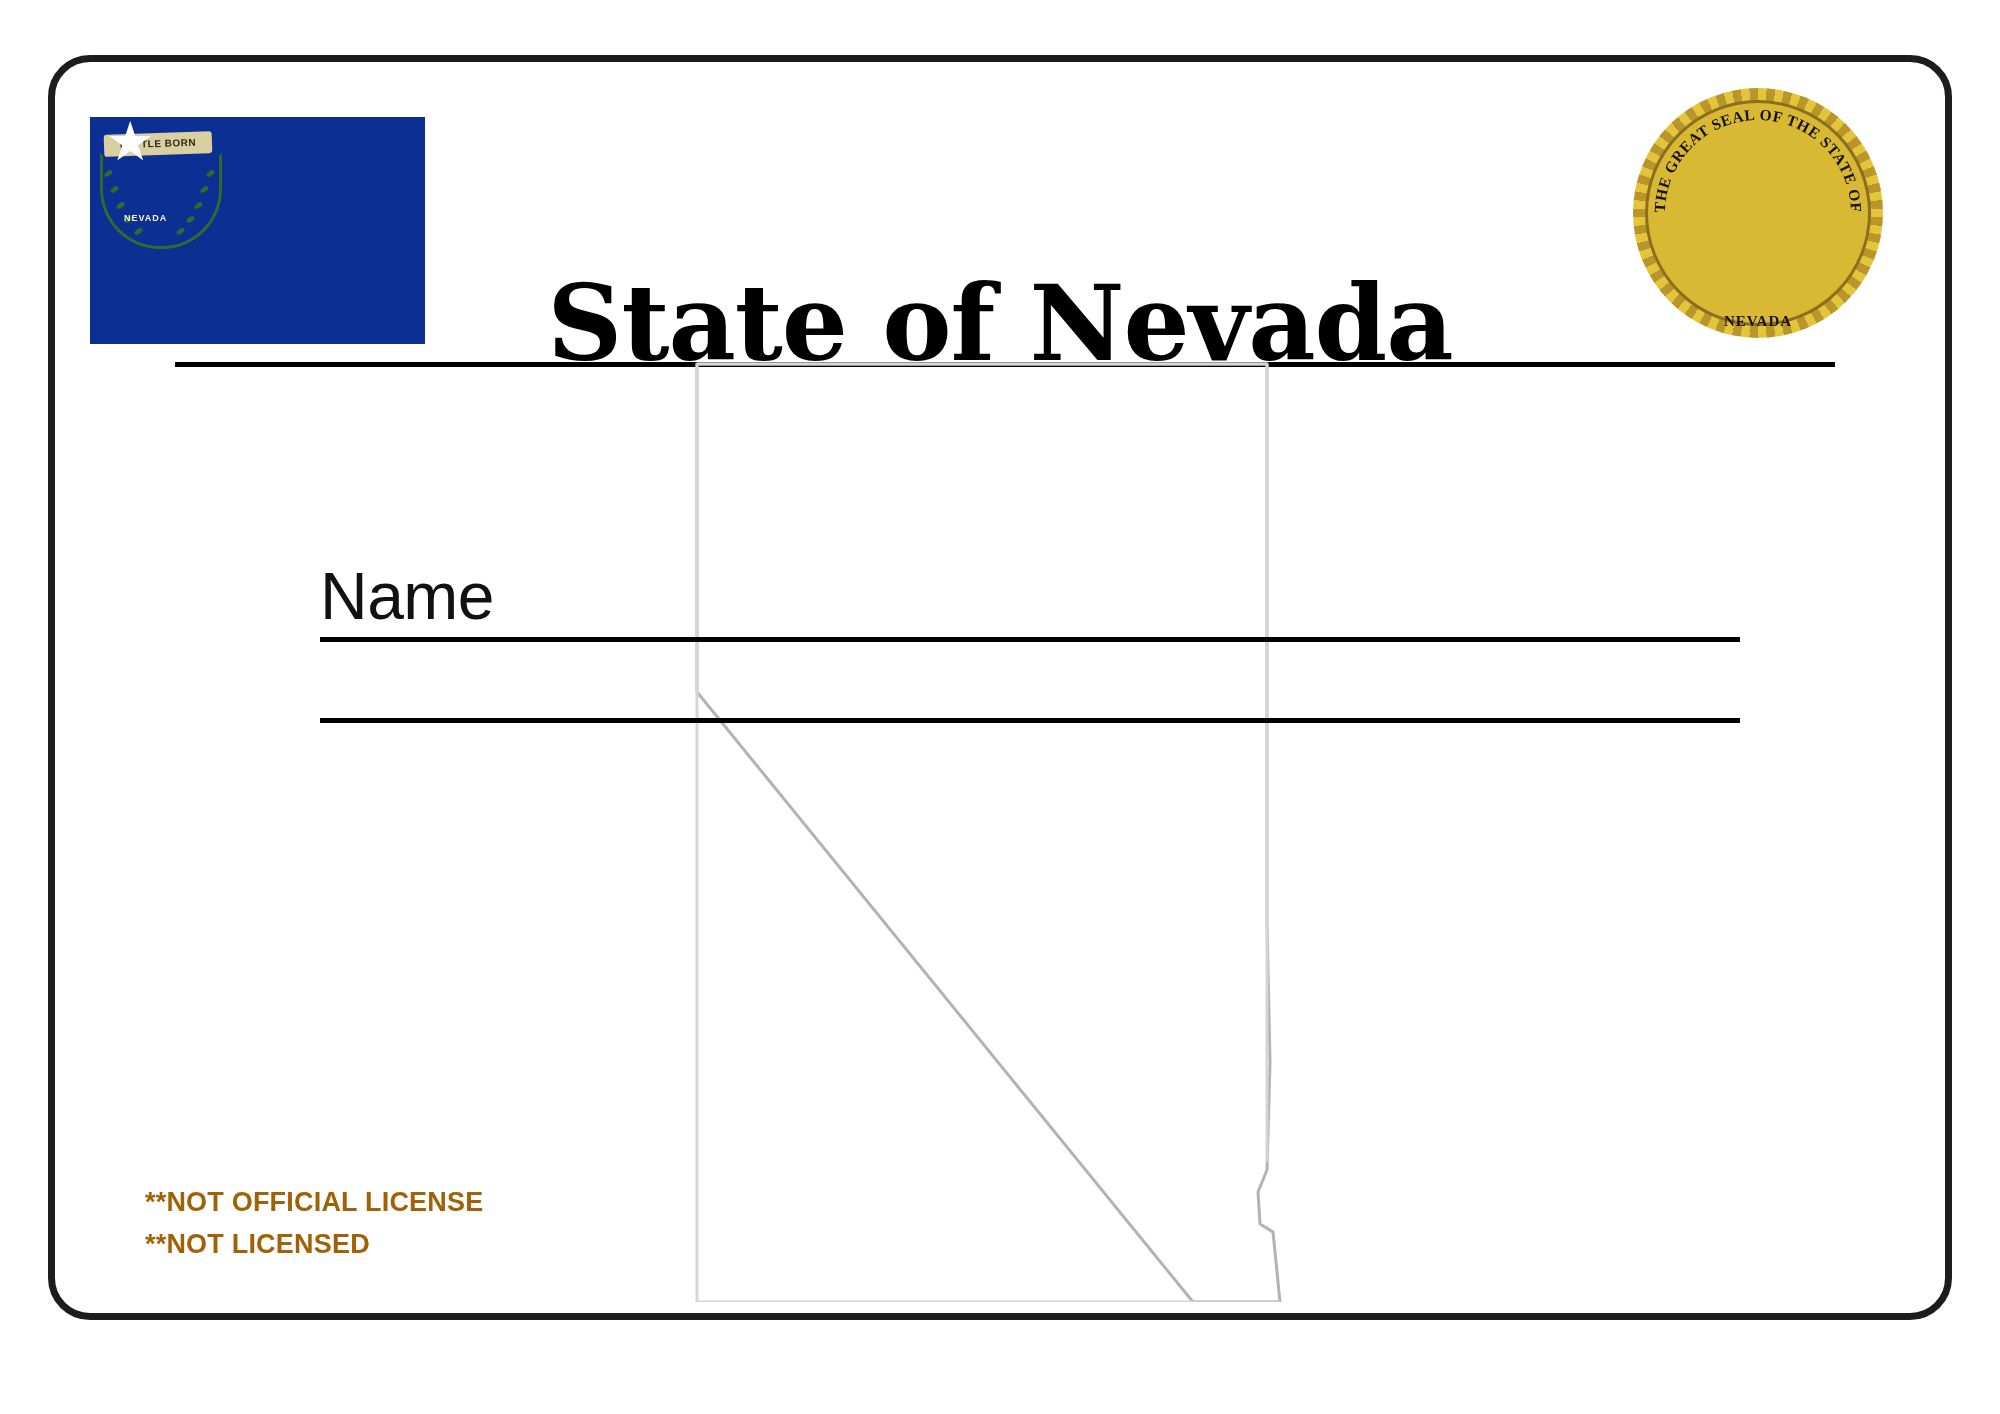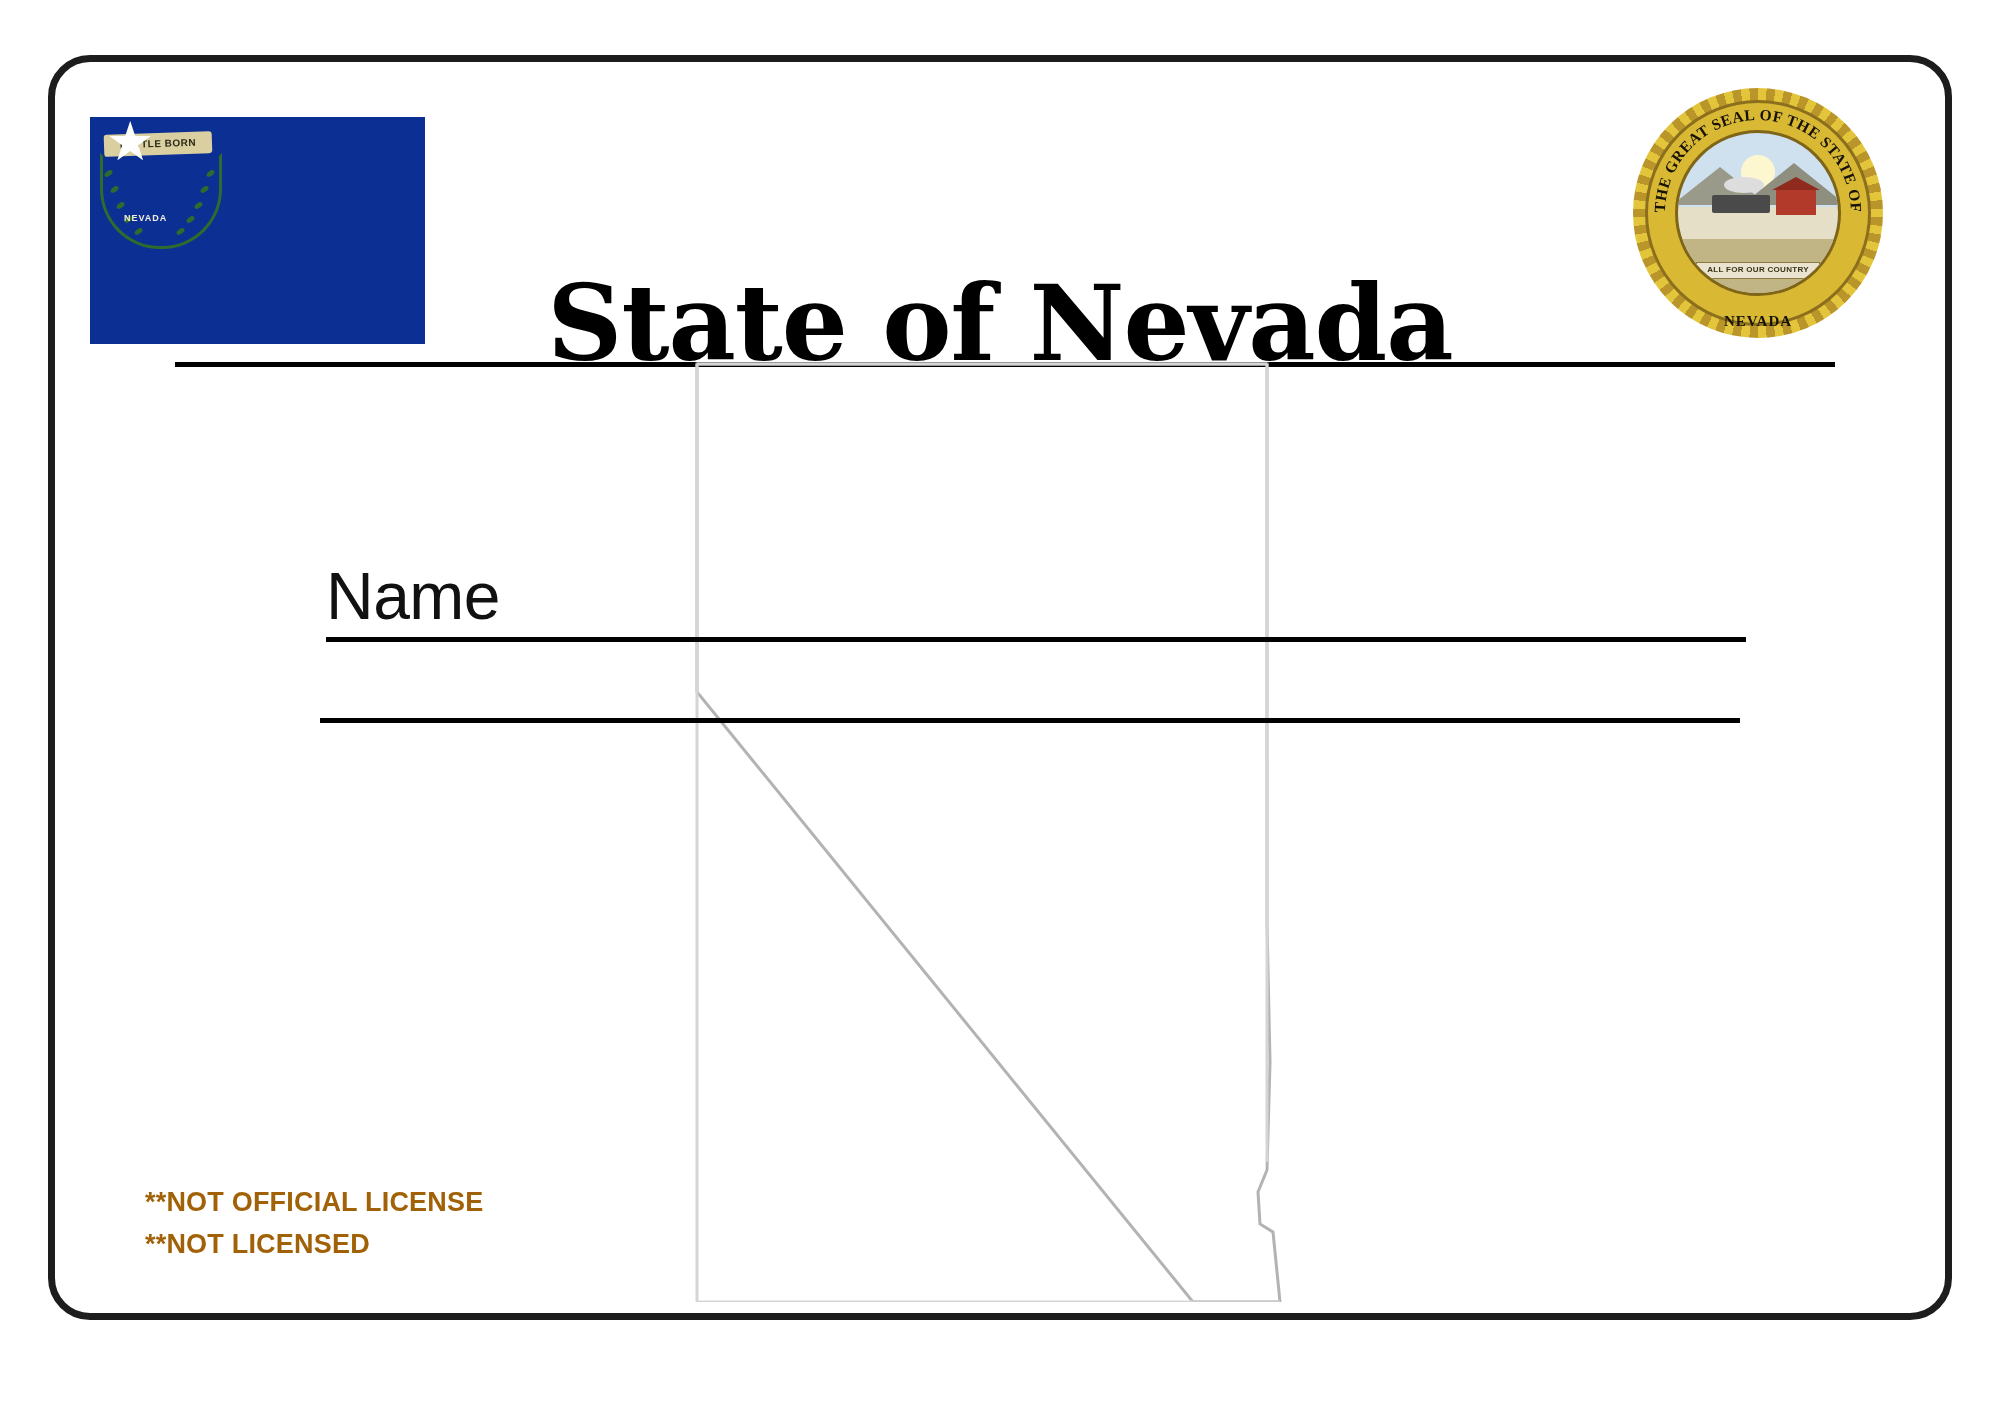--- a/index.html
+++ b/index.html
@@ -310,21 +310,21 @@
     line-height: 1.05;
     letter-spacing: -0.5px;
     display: inline-block;
   }
   .field .rule {
     margin-top: 6px;
     height: 5px;
     background: #000000;
     width: 100%;
   }
-  #field-name { top: 500px; margin-left: 6px; }
+  #field-name { top: 500px; }
   #field-license { top: 650px; }
   #field-expiration { top: 800px; }
 
   
   #disclaimer {
     position: absolute;
     left: 90px;
     top: 1120px;
     font-family: "Liberation Sans", sans-serif;
     font-size: 27px;
@@ -371,30 +371,20 @@
     <div class="ring-text">
       <svg viewBox="0 0 226 226">
         <defs>
           <path id="sealarc" d="M 20,113 A 93,93 0 0 1 206,113"></path>
         </defs>
         <text>
           <textPath href="#sealarc" startOffset="50%" text-anchor="middle">THE GREAT SEAL OF THE STATE OF</textPath>
         </text>
       </svg>
     </div>
-    <div class="inner">
-      <div class="sun"></div>
-      <div class="mtn"></div>
-      <div class="mtn2"></div>
-      <div class="ground"></div>
-      <div class="smoke"></div>
-      <div class="train"></div>
-      <div class="barn"></div>
-      <div class="banner">ALL FOR OUR COUNTRY</div>
-    </div>
     <div class="nevada-band">NEVADA</div>
   </div>
 
   <div id="header-rule"></div>
 
   <div id="nv-map">
     <svg viewBox="0 0 620 940" fill="none" stroke="#b3b3b3" stroke-width="3">
       <path d="M 2,2 L 2,330 L 498,940 L 585,940 L 578,870 L 565,862 L 563,830 L 572,808
                L 575,700 L 572,560 L 572,330 L 572,2 Z"></path>
       <path d="M 498,940 L 585,940" stroke="#cccccc"></path>

